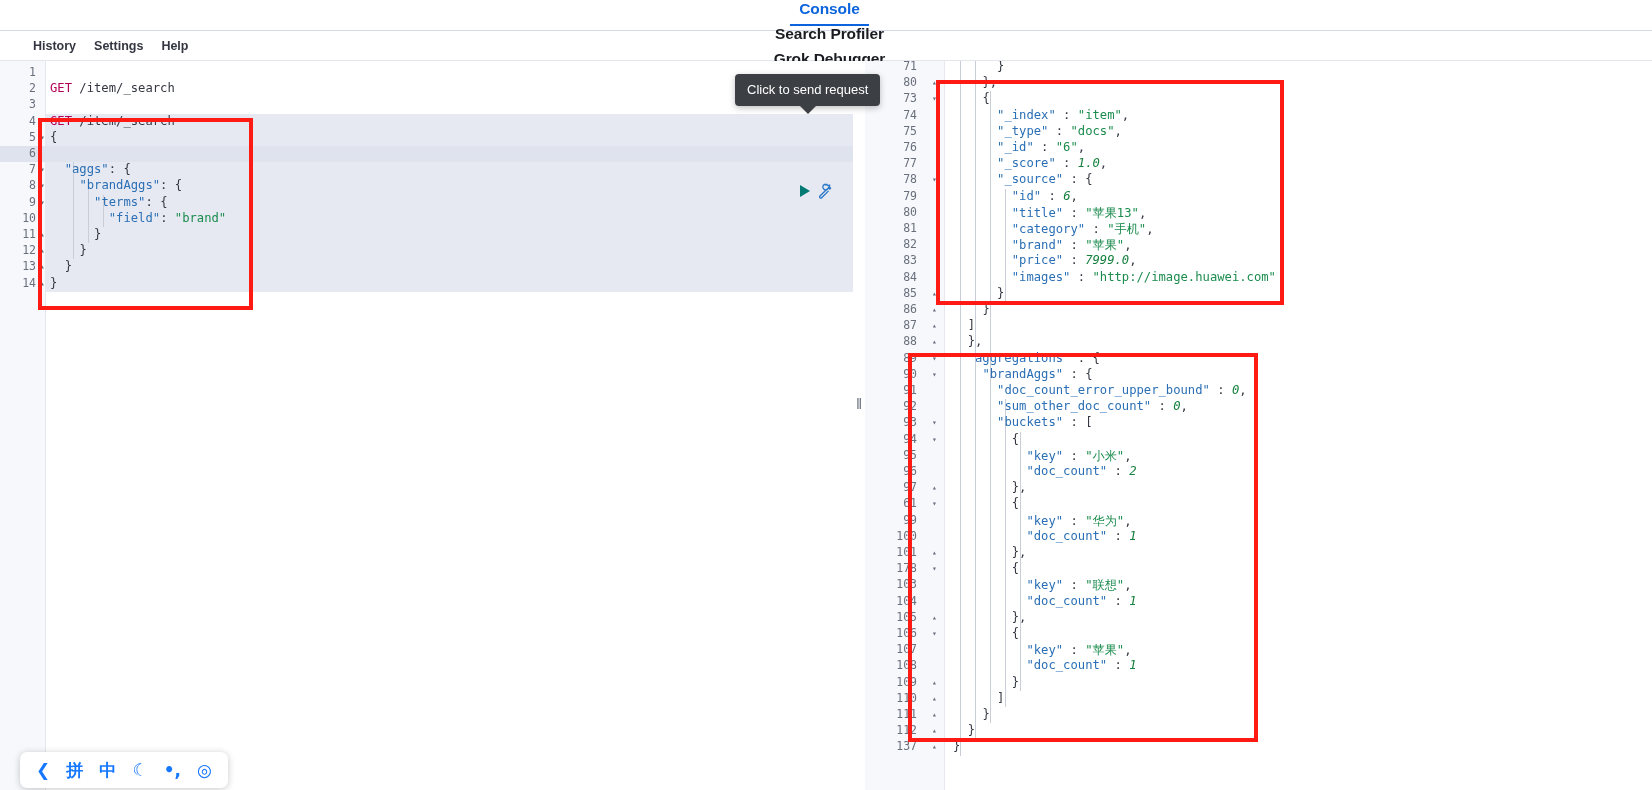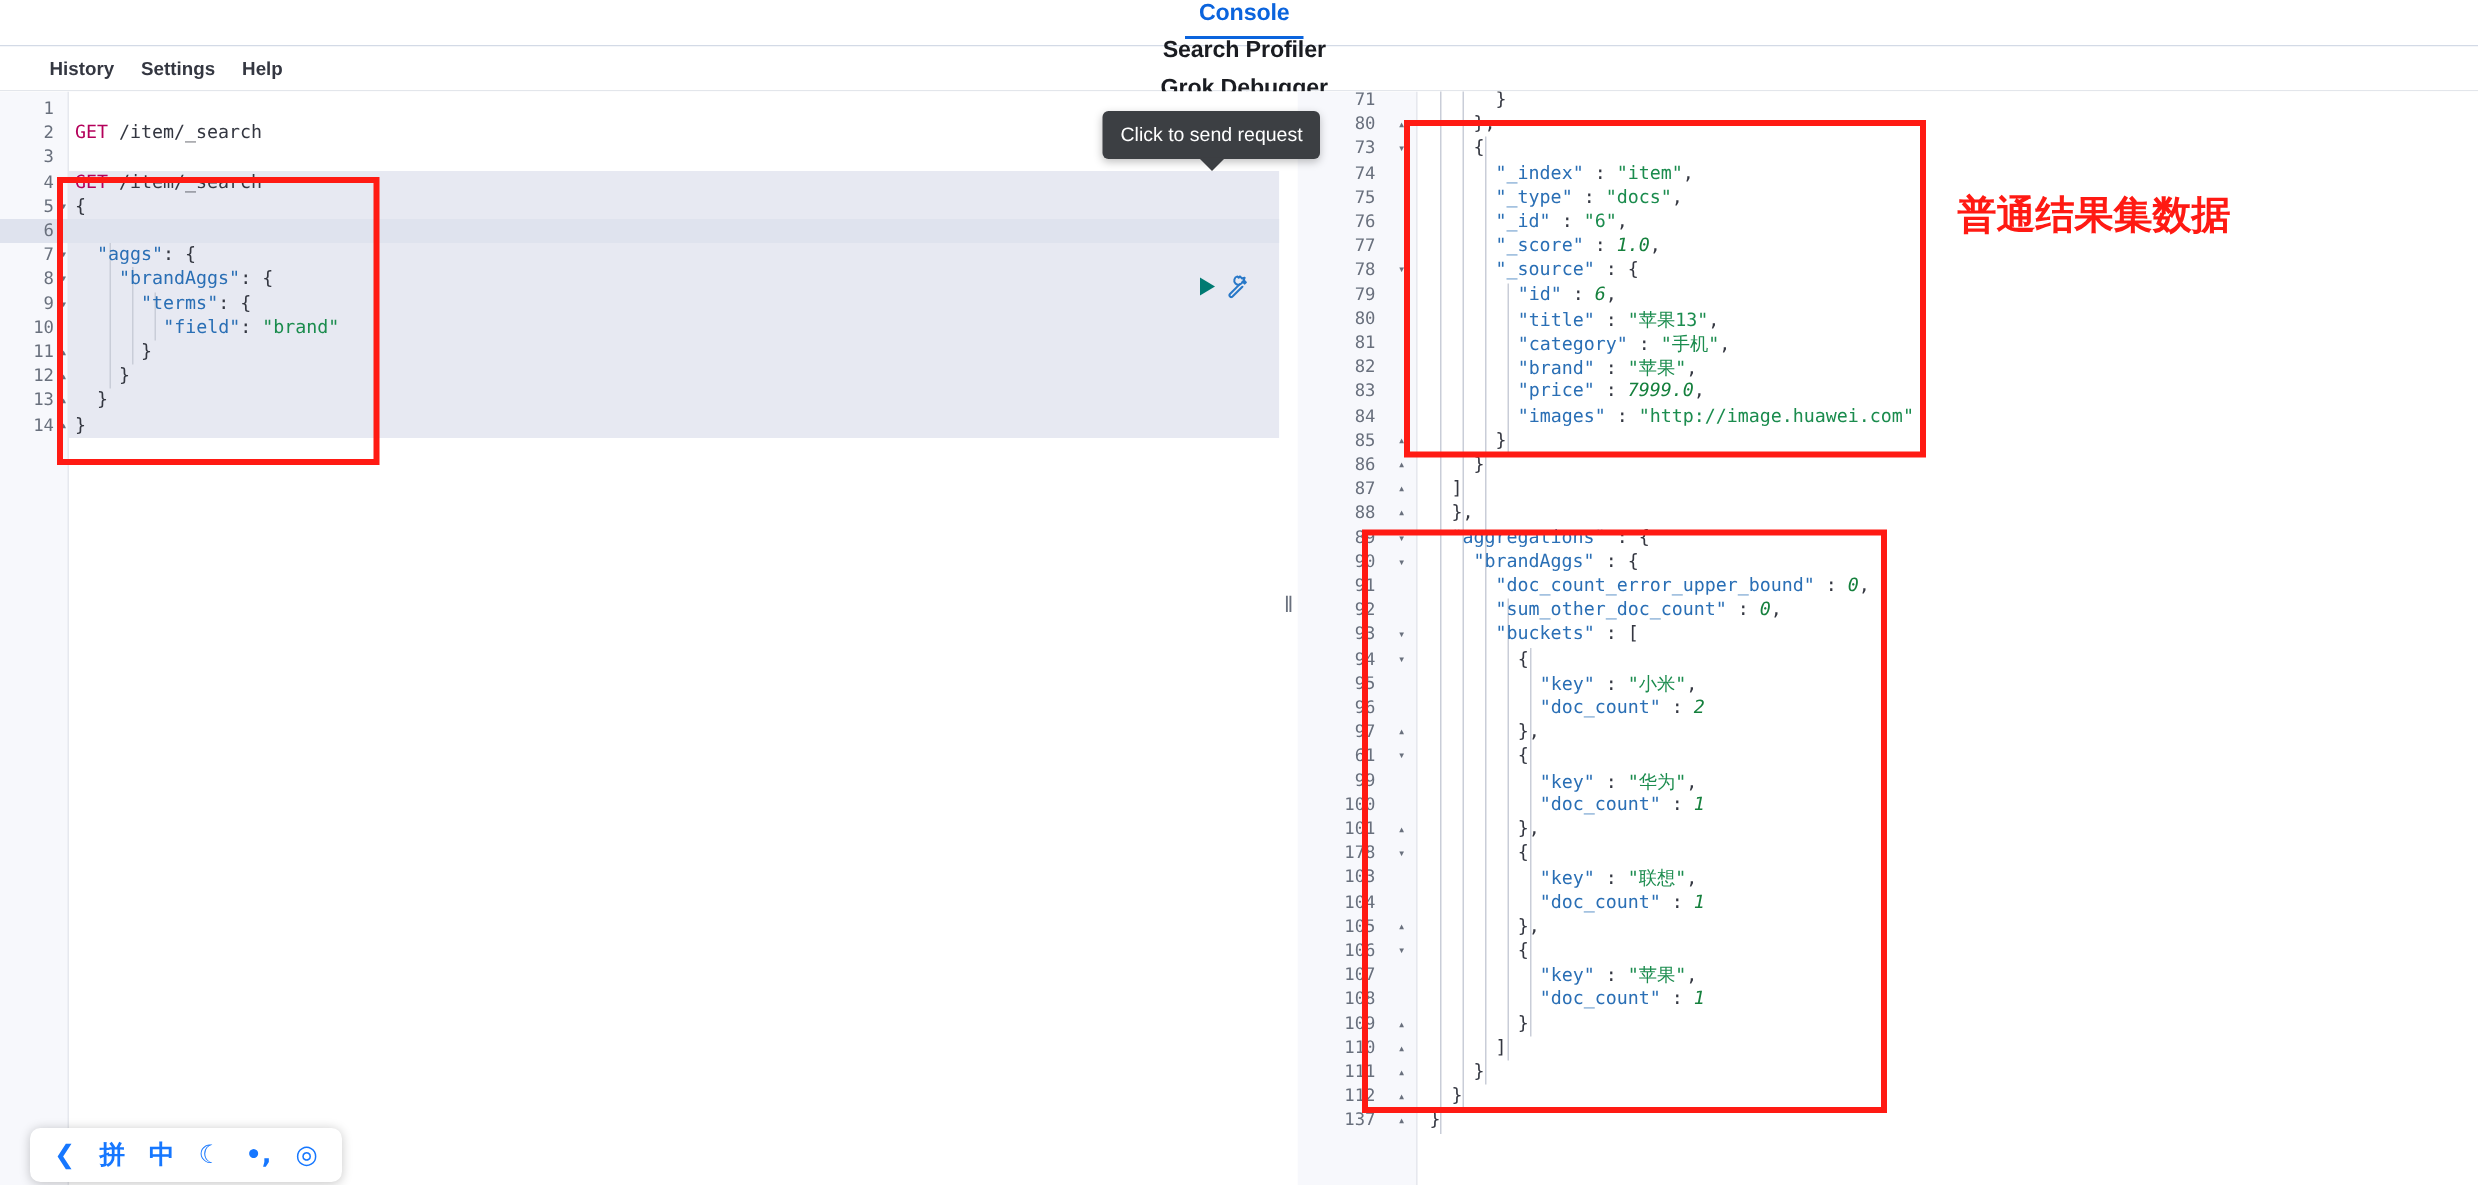--- a/index.html
+++ b/index.html
@@ -364,21 +364,20 @@
   </div>
 
   <div class="tooltip" style="left:735px; top:74px;">
     <span>Click to send request</span>
   </div>
 
   <div class="redbox" style="left:38px;  top:118px; width:215px; height:192px;"></div>
   <div class="redbox" style="left:936px; top:80px;  width:348px; height:225px;"></div>
   <div class="redbox" style="left:908px; top:353px; width:350px; height:389px;"></div>
 
-  <div class="annot-text" style="left:1305px; top:126px;">普通结果集数据</div>
 
   <div class="ime">
     <span class="ime-item">❮</span>
     <span class="ime-item">拼</span>
     <span class="ime-item">中</span>
     <span class="ime-item">☾</span>
     <span class="ime-item">•,</span>
     <span class="ime-item">◎</span>
   </div>
 

